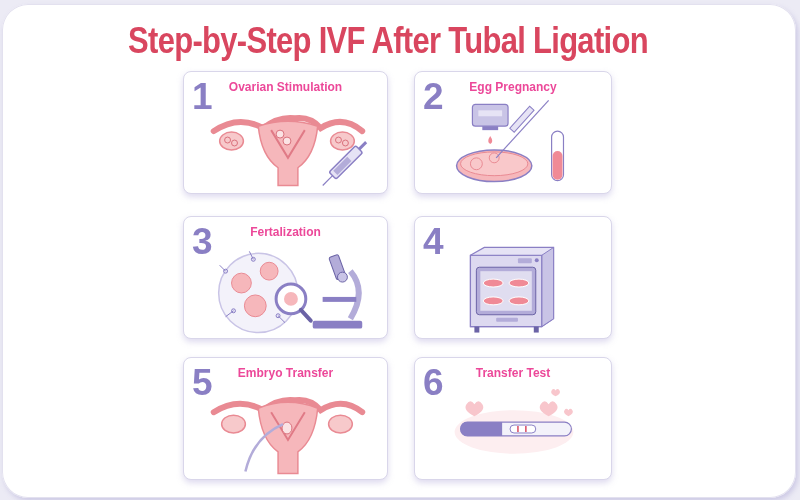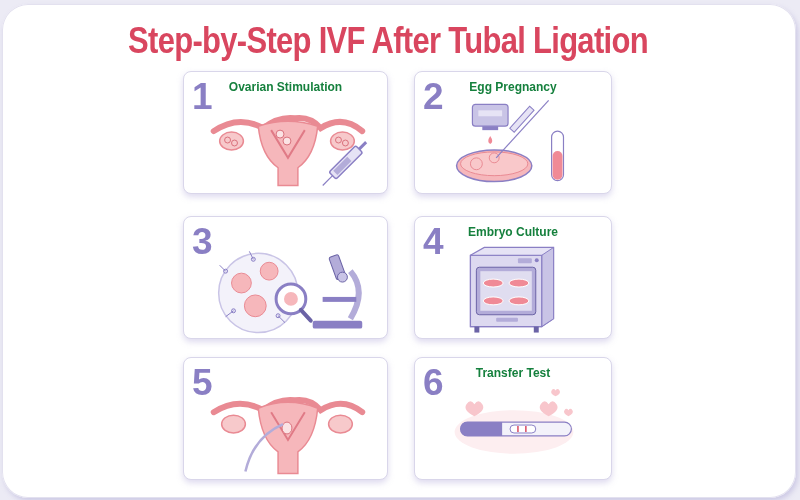--- a/index.html
+++ b/index.html
@@ -21,21 +21,21 @@
     background: #ffffff; border: 1px solid #d9d6ea; border-radius: 8px;
     box-shadow: 0 3px 6px rgba(160,150,210,0.35);
   }
   .card.right { width: 198px; }
   .num {
     position: absolute; left: 8px; top: 6px; font-size: 37px; font-weight: bold;
     color: #8a7fc4; line-height: 1;
   }
   .label {
     position: absolute; left: 0; right: 0; top: 8px; text-align: center;
-    font-size: 12px; font-weight: bold; color: #15803d;
+    font-size: 12px; font-weight: bold; color: #ec4899;
   }
   .art { position: absolute; left: 0; top: 24px; width: 100%; height: 96px; }
   .art svg { width: 100%; height: 100%; display: block; }
 </style>
 </head>
 <body>
 
 <div class="frame">
   <div class="title">Step-by-Step IVF After Tubal Ligation</div>
 
@@ -81,20 +81,21 @@
         <line x1="82" y1="62" x2="135" y2="4" stroke="#8a7fc4" stroke-width="1.2"></line>
         <rect x="105" y="8" width="6" height="30" transform="rotate(42 108 23)" fill="#e6e3f5" stroke="#8a7fc4"></rect>
         <rect x="138" y="35" width="12" height="50" rx="6" fill="#ffffff" stroke="#8a7fc4" stroke-width="1.2"></rect>
         <rect x="139" y="55" width="10" height="29" rx="5" fill="#f08a96"></rect>
       </svg>
     </div>
   </div>
 
   <div class="card" style="left:181px; top:212px;">
     <div class="num">3</div>
+    <div class="label">Fertalization</div>
     <div class="art">
       <svg viewBox="0 0 205 96">
         <circle cx="75" cy="52" r="40" fill="#f3f2fa" stroke="#c9c4e6" stroke-width="1.5"></circle>
         <circle cx="58" cy="42" r="10" fill="#f6b7bb" stroke="#e98a93"></circle>
         <circle cx="86" cy="30" r="9" fill="#f6b7bb" stroke="#e98a93"></circle>
         <circle cx="72" cy="65" r="11" fill="#f6b7bb" stroke="#e98a93"></circle>
         <g stroke="#8a7fc4" stroke-width="1" fill="#e6e3f5">
           <circle cx="42" cy="30" r="2"></circle>
             <line x1="42" y1="30" x2="36" y2="24"></line>
           <circle cx="100" cy="48" r="2"></circle>
@@ -113,21 +114,20 @@
         <circle cx="160" cy="36" r="5" fill="#c9c4e6" stroke="#6b63a6"></circle>
         <path d="M168 30 Q185 50 168 78" fill="none" stroke="#b3acd9" stroke-width="6"></path>
         <rect x="140" y="56" width="34" height="5" fill="#8a7fc4"></rect>
         <rect x="130" y="80" width="50" height="8" rx="2" fill="#8a7fc4"></rect>
       </svg>
     </div>
   </div>
 
   <div class="card right" style="left:412px; top:212px;">
     <div class="num">4</div>
-    <div class="label">Embryo Culture</div>
     <div class="art">
       <svg viewBox="0 0 198 96">
         <path d="M56 14 L70 6 L140 6 L140 78 L128 86 L56 86 Z" fill="#e6e3f5" stroke="#8a7fc4" stroke-width="1.2"></path>
         <path d="M128 14 L140 6 L140 78 L128 86 Z" fill="#c9c4e6" stroke="#8a7fc4"></path>
         <rect x="56" y="14" width="72" height="72" fill="#ddd9f0" stroke="#8a7fc4" stroke-width="1.2"></rect>
         <rect x="62" y="26" width="60" height="48" rx="3" fill="#b3acd9" stroke="#6b63a6"></rect>
         <rect x="66" y="30" width="52" height="40" fill="#f3f2fa" opacity="0.7"></rect>
         <ellipse cx="79" cy="42" rx="10" ry="4" fill="#f08a96" stroke="#ffffff"></ellipse>
         <ellipse cx="105" cy="42" rx="10" ry="4" fill="#f08a96" stroke="#ffffff"></ellipse>
         <ellipse cx="79" cy="60" rx="10" ry="4" fill="#f08a96" stroke="#ffffff"></ellipse>
@@ -136,20 +136,21 @@
         <circle cx="123" cy="19" r="2" fill="#8a7fc4"></circle>
         <rect x="82" y="77" width="22" height="4" rx="1" fill="#b3acd9"></rect>
         <rect x="60" y="86" width="5" height="6" fill="#6b63a6"></rect>
         <rect x="120" y="86" width="5" height="6" fill="#6b63a6"></rect>
       </svg>
     </div>
   </div>
 
   <div class="card" style="left:181px; top:353px;">
     <div class="num">5</div>
+    <div class="label">Embryo Transfer</div>
     <div class="art">
       <svg viewBox="0 0 205 96">
         <path d="M30 30 Q55 14 80 28 Q95 16 112 18 Q128 16 138 28 Q160 14 180 30" fill="none" stroke="#e98a93" stroke-width="6" stroke-linecap="round"></path>
         <ellipse cx="50" cy="42" rx="12" ry="9" fill="#f7c9cb" stroke="#e98a93" stroke-width="1.5"></ellipse>
         <ellipse cx="158" cy="42" rx="12" ry="9" fill="#f7c9cb" stroke="#e98a93" stroke-width="1.5"></ellipse>
         <path d="M75 26 Q105 14 135 26 Q132 58 115 70 L115 92 L95 92 L95 70 Q78 58 75 26 Z" fill="#f6b7bb" stroke="#e98a93" stroke-width="1.5"></path>
         <path d="M88 30 L105 58 L122 30" fill="none" stroke="#e07a86" stroke-width="2"></path>
         <ellipse cx="104" cy="46" rx="5" ry="6" fill="#fbe3e4" stroke="#d9707b"></ellipse>
         <path d="M62 90 Q70 55 100 42" fill="none" stroke="#b3acd9" stroke-width="2.5"></path>
       </svg>

